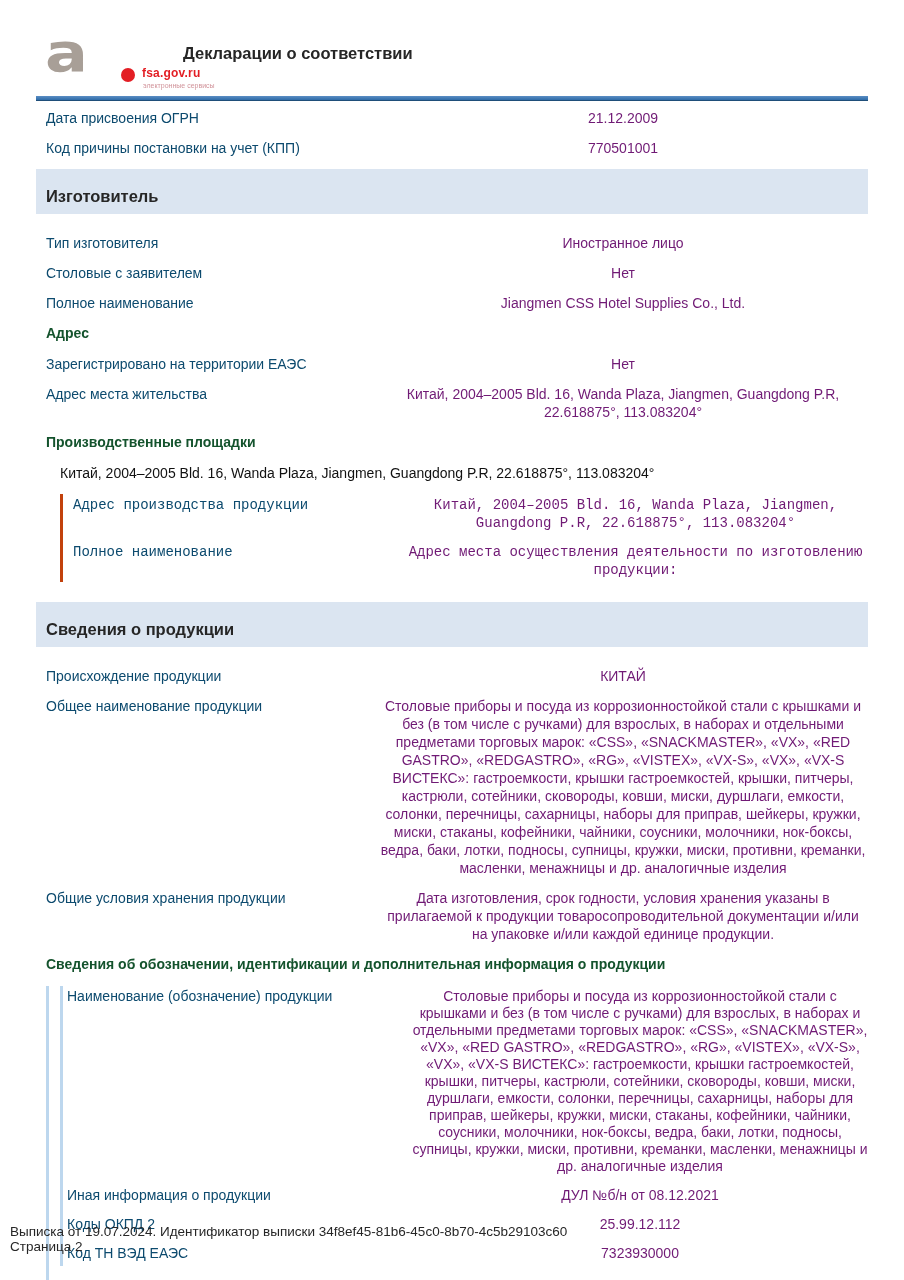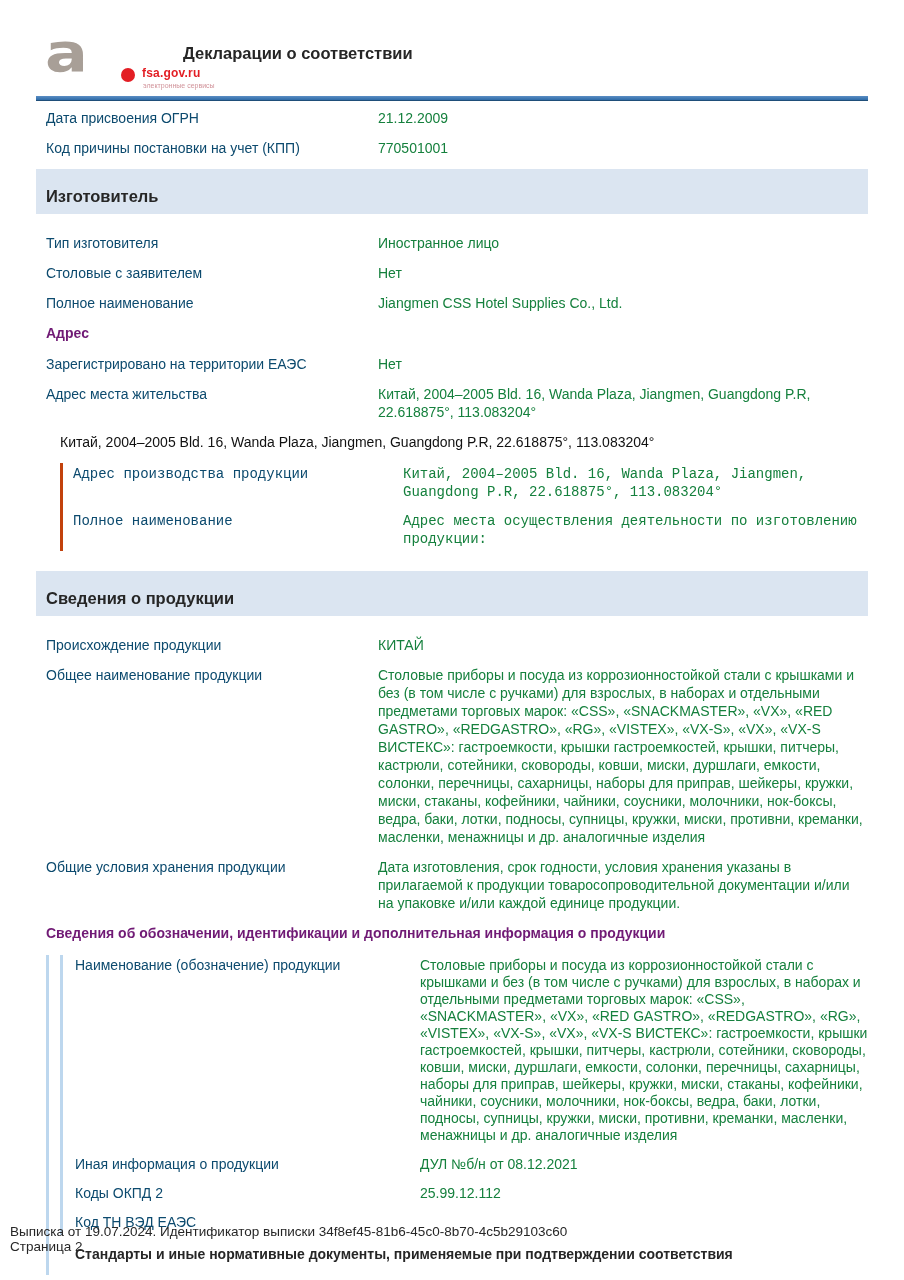--- a/index.html
+++ b/index.html
@@ -24,36 +24,36 @@
                color:#262626; }
 
   .accent-bar { height:5px; background:linear-gradient(#5b8ec4,#2e6ca8);
                 border-bottom:1px solid #1f4e79; }
 
   
   .rows { padding:8px 0 0 10px; }
   .row { display:grid; grid-template-columns:332px 1fr; font-size:14px; line-height:18px;
          margin-bottom:12px; }
   .row .label { color:#0c4a6e; padding-right:24px; }
-  .row .value { color:#15803d; }
+  .row .value { color:#701a75;text-align:center; }
 
   .section-bar { background:#dbe5f1; font-size:16.5px; font-weight:bold; color:#262626;
                  padding:18px 10px 8px; margin:4px 0 12px; }
-  .subheading { font-weight:bold; font-size:14px; line-height:18px; color:#701a75;
+  .subheading { font-weight:bold; font-size:14px; line-height:18px; color:#14532d;
                 padding-left:10px; margin:2px 0 13px; }
 
   
   .indent-line { font-size:14px; line-height:18px; color:#111; margin:10px 0 12px 24px; }
   .indent-block { margin-left:24px; border-left:3px solid #c2410c; padding:2px 0 1px 10px;font-family:Liberation Mono, monospace; }
   .indent-block .row { grid-template-columns:330px 1fr; margin-bottom:11px; }
   .indent-block .row:last-child { margin-bottom:2px; }
 
   
   .outer-indent { margin-left:10px; border-left:3px solid #bdd7ee; margin-top:10px; }
-  .inner-indent { margin-left:11px; border-left:3px solid #bdd7ee; padding:2px 0 2px 12px; }
+  .inner-indent { margin-left:11px; border-left:3px solid #bdd7ee; padding:2px 0 2px 4px; }
   .inner-indent .row { grid-template-columns:345px 1fr; line-height:17px; margin-bottom:12px; }
   .inner-indent .row:last-child { margin-bottom:2px; }
   .standards-heading { font-weight:bold; font-size:14px; line-height:18px; color:#262626;
                        padding:10px 0 12px 26px; }
 
   
   .doc-footer { position:absolute; left:10px; right:48px; bottom:26px; display:flex;
                 justify-content:space-between; font-size:13.5px; color:#262626;flex-direction:column; }
 </style>
 </head>
@@ -108,20 +108,21 @@
       <div class="row">
         <div class="label">Зарегистрировано на территории ЕАЭС</div>
         <div class="value">Нет</div>
       </div>
       <div class="row">
         <div class="label">Адрес места жительства</div>
         <div class="value">Китай, 2004–2005 Bld. 16, Wanda Plaza, Jiangmen, Guangdong P.R, 22.618875°, 113.083204°</div>
       </div>
     </div>
 
+    <div class="subheading">Производственные площадки</div>
 
     <div class="indent-line">Китай, 2004–2005 Bld. 16, Wanda Plaza, Jiangmen, Guangdong P.R, 22.618875°, 113.083204°</div>
 
     <div class="indent-block">
       <div class="row">
         <div class="label">Адрес производства продукции</div>
         <div class="value">Китай, 2004–2005 Bld. 16, Wanda Plaza, Jiangmen, Guangdong P.R, 22.618875°, 113.083204°</div>
       </div>
       <div class="row">
         <div class="label">Полное наименование</div>
@@ -157,20 +158,21 @@
         <div class="row">
           <div class="label">Иная информация о продукции</div>
           <div class="value">ДУЛ №б/н от 08.12.2021</div>
         </div>
         <div class="row">
           <div class="label">Коды ОКПД 2</div>
           <div class="value">25.99.12.112</div>
         </div>
         <div class="row">
           <div class="label">Код ТН ВЭД ЕАЭС</div>
+          <div class="value">7323930000</div>
         </div>
       </div>
       <div class="standards-heading">Стандарты и иные нормативные документы, применяемые при подтверждении соответствия</div>
     </div>
 
   </div>
 
   <div class="doc-footer">
     <span>Выписка от 19.07.2024. Идентификатор выписки 34f8ef45-81b6-45c0-8b70-4c5b29103c60</span>
     <span>Страница 2</span>

